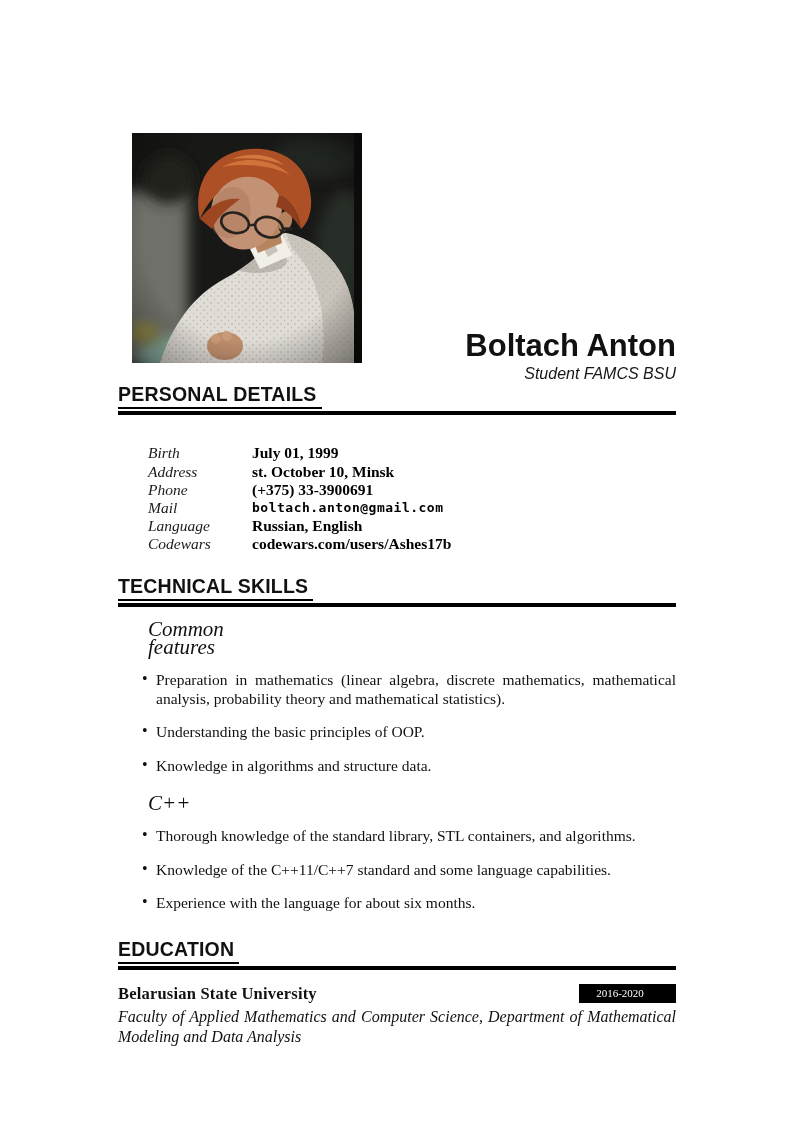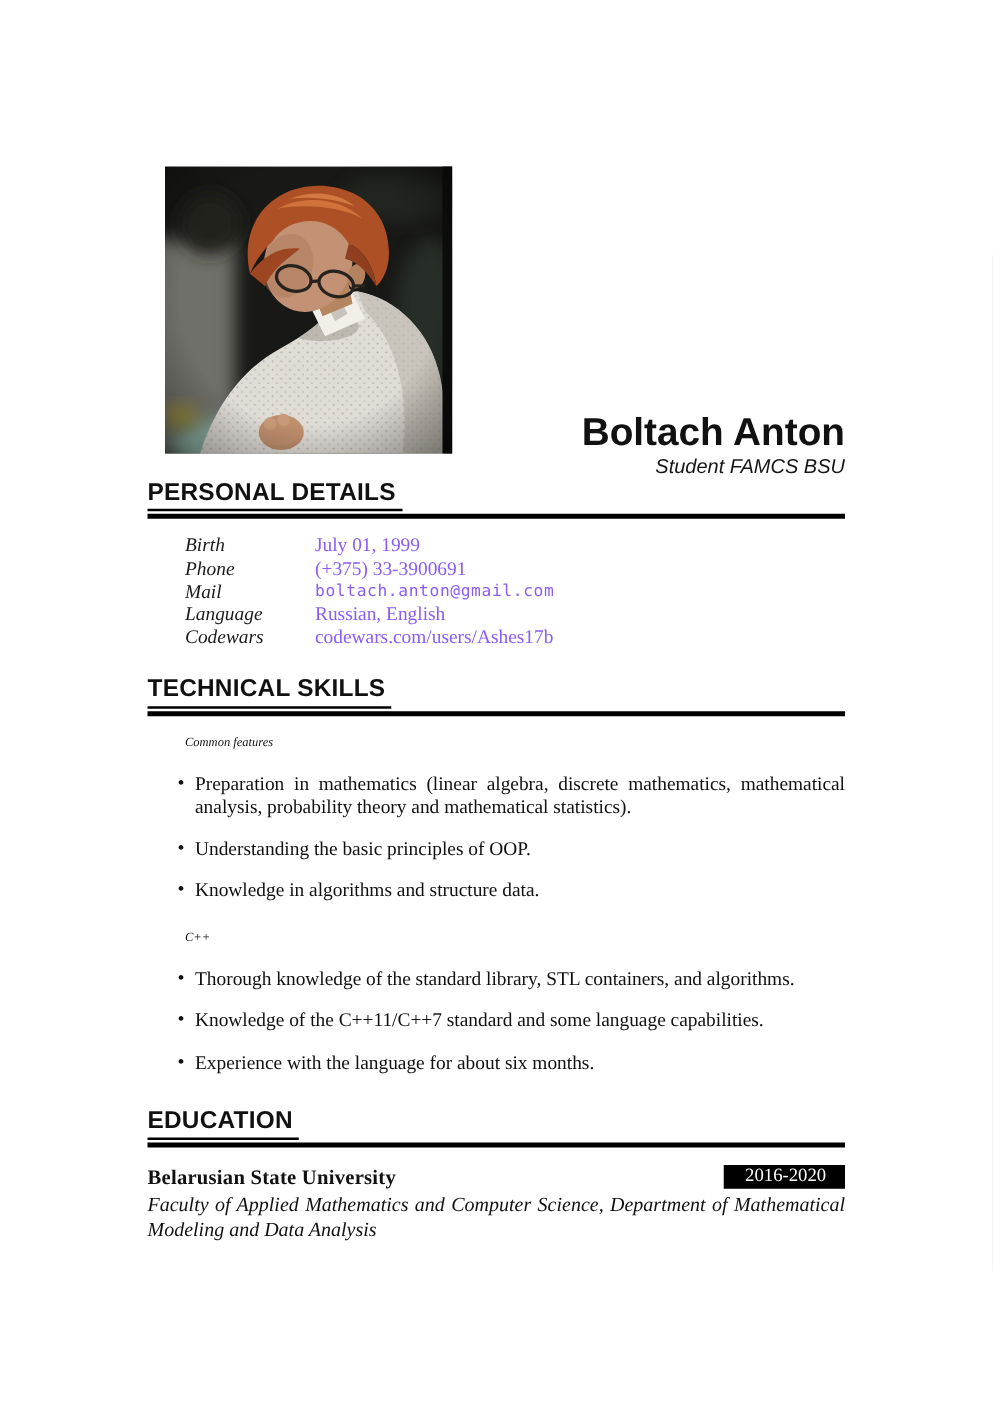--- a/index.html
+++ b/index.html
@@ -58,40 +58,40 @@
   h2.sec .sec-text {
     display: inline-block;
     border-bottom: 2px solid #000;
     padding: 0 5px 1px 0;
   }
   h2.sec-personal  { }
   h2.sec-skills    { margin-top: 21px; }
   h2.sec-education { margin-top: 25px; }
 
   
-  .details { margin-top: 13px; margin-left: 30px; }
+  .details { margin-top: 29px; margin-left: 30px; }
   .drow { display: flex; line-height: 18.2px; font-size: 15.5px; }
   .dlabel {
     width: 104px;
     flex: 0 0 104px;
     font-style: italic;
     color: #1a1a1a;
   }
-  .dvalue { color: #8b5cf6; }
+  .dvalue { color: #000000; font-weight: bold; }
   .dvalue.mono {
     font-family: "DejaVu Sans Mono", "Liberation Mono", monospace;
     font-size: 13px;
     letter-spacing: 0.5px;
   }
 
   
   .group-heading {
     margin-left: 30px;
     font-style: italic;
-    font-size: 10px;
+    font-size: 21px;
     line-height: 18px;
   }
   .group-heading.narrow { max-width: 78px; margin-top: 13px; }
   .group-heading.single { margin-top: 19px; }
   ul.bullets { list-style: none; }
   li.bullet {
     position: relative;
     margin-top: 15px;
     padding-left: 38px;
     font-size: 15.5px;
@@ -117,23 +117,23 @@
     font-size: 16.5px;
     letter-spacing: 0.2px;
   }
   .edu-badge {
     display: inline-block;
     width: 97px;
     height: 19px;
     line-height: 19px;
     background: #000000;
     color: #ffffff;
-    text-align: right;
+    text-align: center;
     padding-right: 15px;
-    font-size: 15px;
+    font-size: 11px;
   }
   .edu-faculty {
     margin-top: 3px;
     font-style: italic;
     font-size: 16px;
     line-height: 20px;
     text-align: justify;
   }
   .edu-cgpa {
     margin-top: 2px;
@@ -229,20 +229,24 @@
     </div>
 
     <h2 class="sec sec-personal"><span class="sec-text">PERSONAL DETAILS</span></h2>
 
     <div class="details">
       <div class="drow">
         <span class="dlabel">Birth</span>
         <span class="dvalue">July 01, 1999</span>
       </div>
       <div class="drow">
+        <span class="dlabel">Address</span>
+        <span class="dvalue">st. October 10, Minsk</span>
+      </div>
+      <div class="drow">
         <span class="dlabel">Phone</span>
         <span class="dvalue">(+375) 33-3900691</span>
       </div>
       <div class="drow">
         <span class="dlabel">Mail</span>
         <span class="dvalue mono">boltach.anton@gmail.com</span>
       </div>
       <div class="drow">
         <span class="dlabel">Language</span>
         <span class="dvalue">Russian, English</span>

